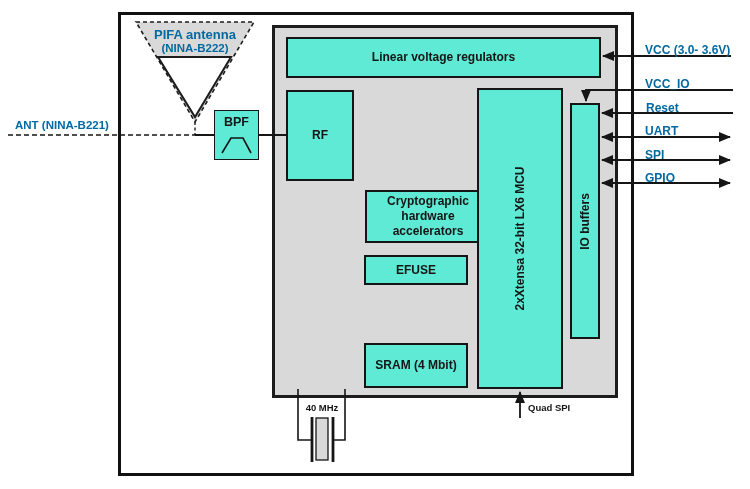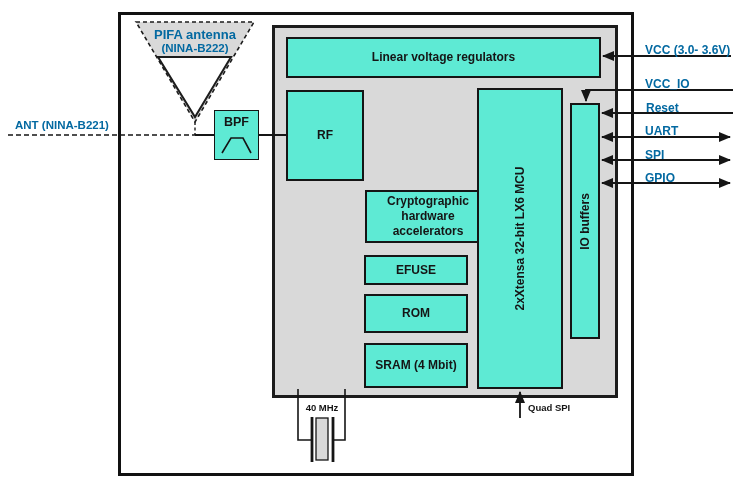--- a/index.html
+++ b/index.html
@@ -28,36 +28,33 @@
 <div class="abs" style="left:0;top:0;width:750px;height:489px;">
 
   <div class="abs outer-box" style="left:118px;top:12px;width:516px;height:464px;"></div>
 
   <div class="abs chip-box" style="left:272px;top:25px;width:346px;height:373px;"></div>
 
   <div class="box" style="left:286px;top:37px;width:315px;height:41px;">
     <span>Linear voltage regulators</span>
   </div>
 
-  <div class="box" style="left:286px;top:90px;width:78px;height:91px;">
+  <div class="box" style="left:286px;top:90px;width:68px;height:91px;">
     <span>RF</span>
   </div>
 
 
   <div class="box" style="left:365px;top:190px;width:126px;height:53px;padding:0 4px;">
     <span>Cryptographic hardware accelerators</span>
   </div>
 
   <div class="box" style="left:364px;top:255px;width:104px;height:30px;">
     <span>EFUSE</span>
   </div>
 
-  <div class="box" style="left:364px;top:294px;width:104px;height:39px;">
-    <span>ROM</span>
-  </div>
 
   <div class="box" style="left:364px;top:343px;width:104px;height:45px;">
     <span>SRAM (4 Mbit)</span>
   </div>
 
 
   <div class="box" style="left:477px;top:88px;width:86px;height:301px;">
     <span class="rot">2xXtensa 32-bit LX6 MCU</span>
   </div>
 

